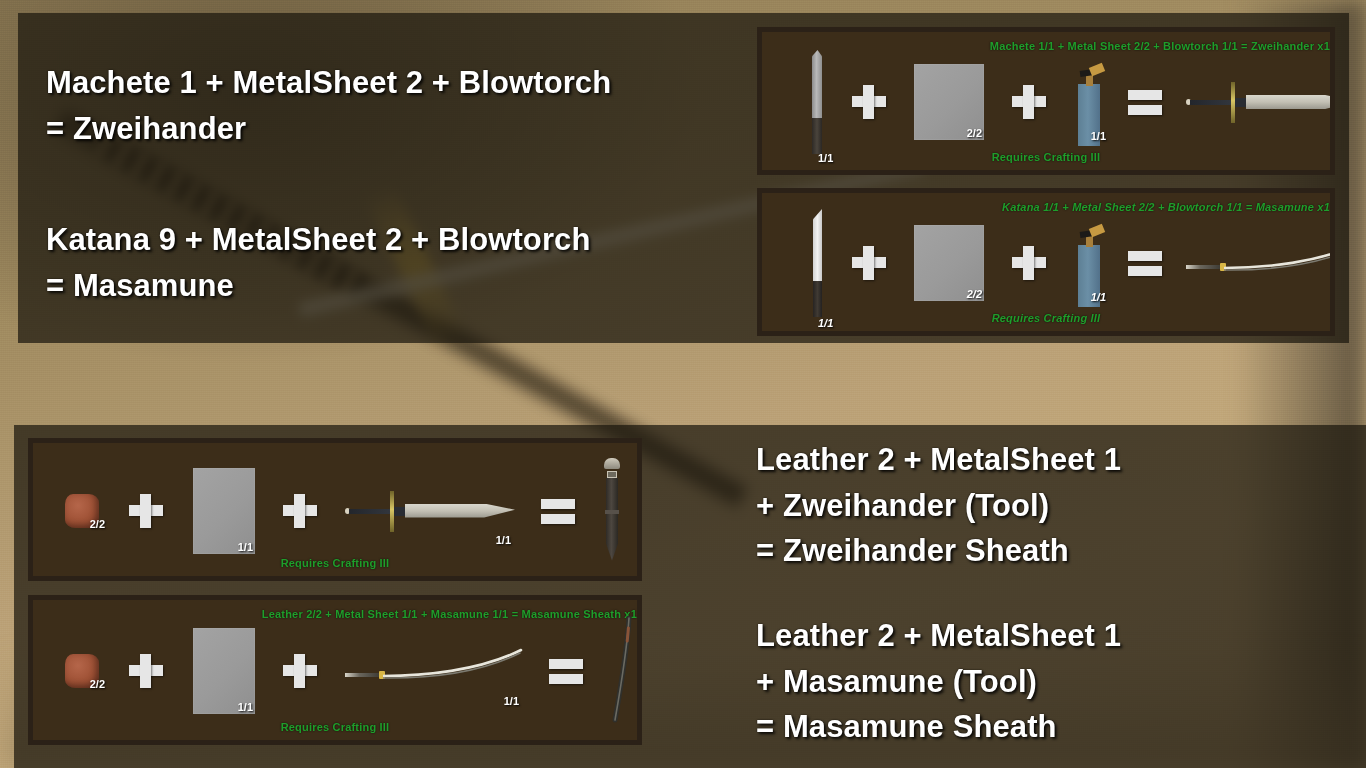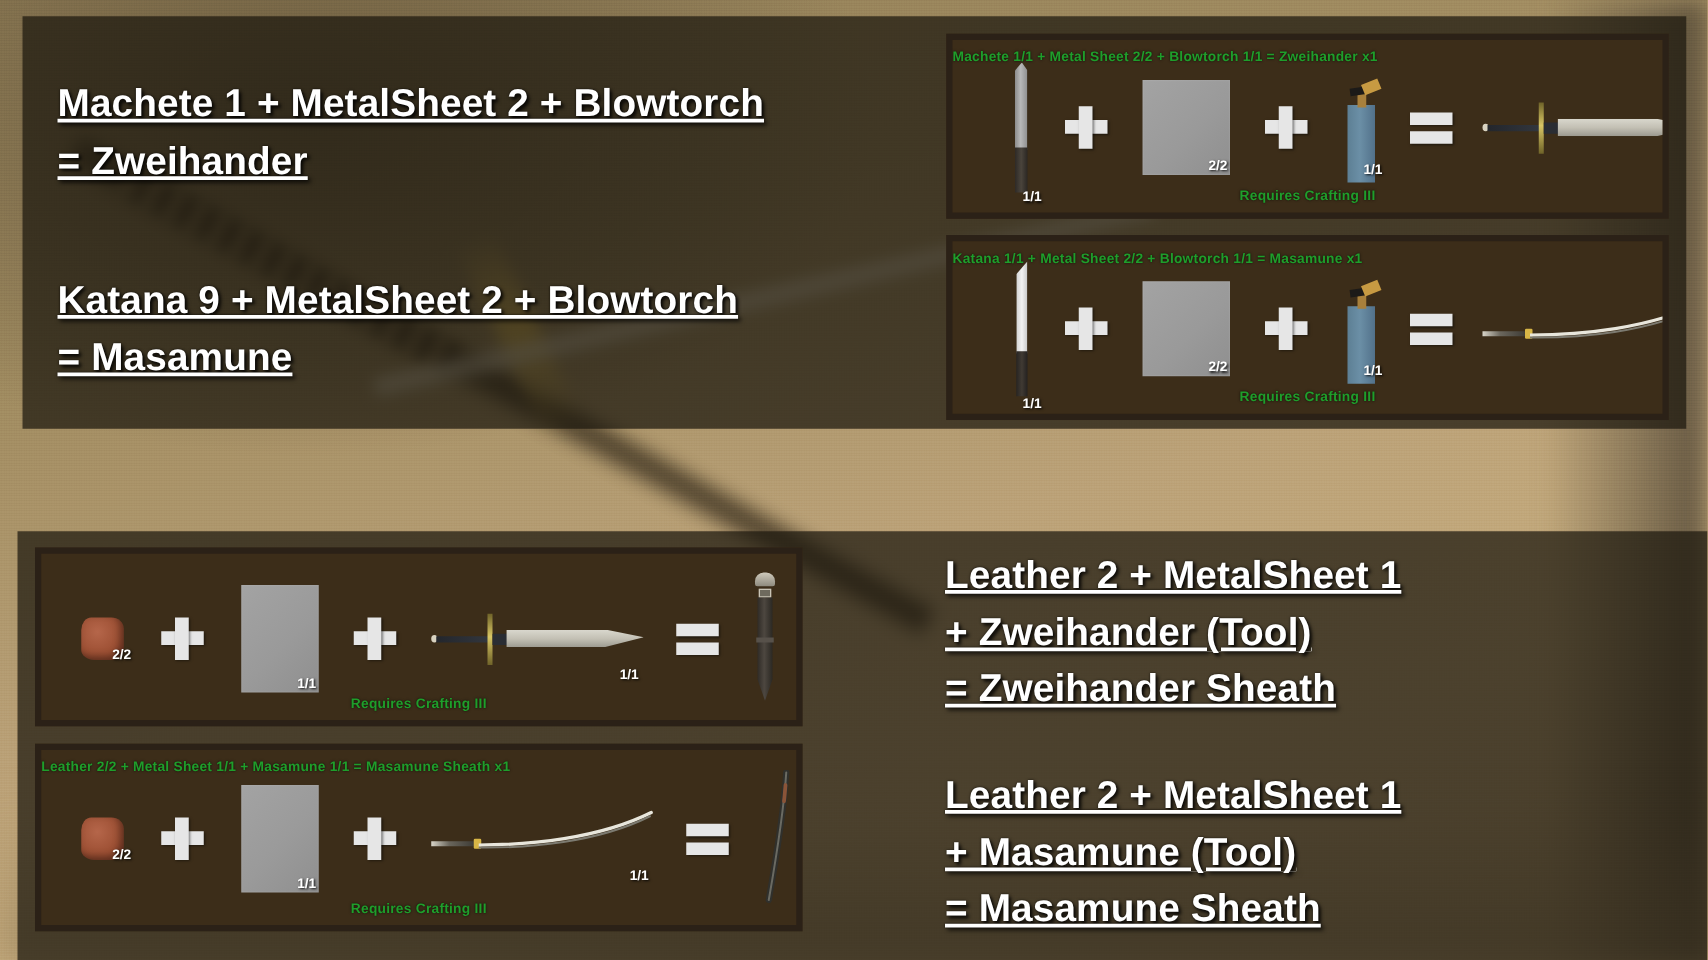--- a/index.html
+++ b/index.html
@@ -93,42 +93,41 @@
   
   .caption{
     position:absolute; z-index:4;
     color:#ffffff;
     font-weight:bold;
     font-size:31px;
     line-height:1.47;
     letter-spacing:.1px;
     text-shadow:2px 2px 3px rgba(0,0,0,.85), 0 0 2px rgba(0,0,0,.7);
     white-space:pre-line;
-    text-decoration:underline;
   }
   #caption-zweihander { left:46px; top:60px;  }
   #caption-masamune   { left:46px; top:217px; }
   #caption-zwei-sheath{ left:756px; top:437px; }
   #caption-masa-sheath{ left:756px; top:613px; }
 
   
   .panel{
     position:absolute; z-index:3;
     background:#3c2d19;
     border:5px solid #2b2117;
     overflow:hidden;
   }
   #panel-zweihander { left:757px; top:27px;  width:578px; height:148px; }
-  #panel-masamune   { left:757px; top:188px; width:578px; height:148px; }
+  #panel-masamune   { left:757px; top:188px; width:578px; height:148px;font-style:italic; }
   #panel-zwei-sheath{ left:28px;  top:438px; width:614px; height:143px; }
   #panel-masa-sheath{ left:28px;  top:595px; width:614px; height:150px; }
 
   .panel-title{
     position:absolute; left:0; right:0; top:8px;
-    text-align:left;
+    text-align:right;
     color:#1f9e2b;
     font-size:11px;
     font-weight:bold;
     letter-spacing:.2px;
     text-shadow:0 0 2px rgba(0,0,0,.8);
   }
   .panel-req{
     position:absolute; left:0; right:0; bottom:7px;
     text-align:center;
     color:#1f9e2b;

